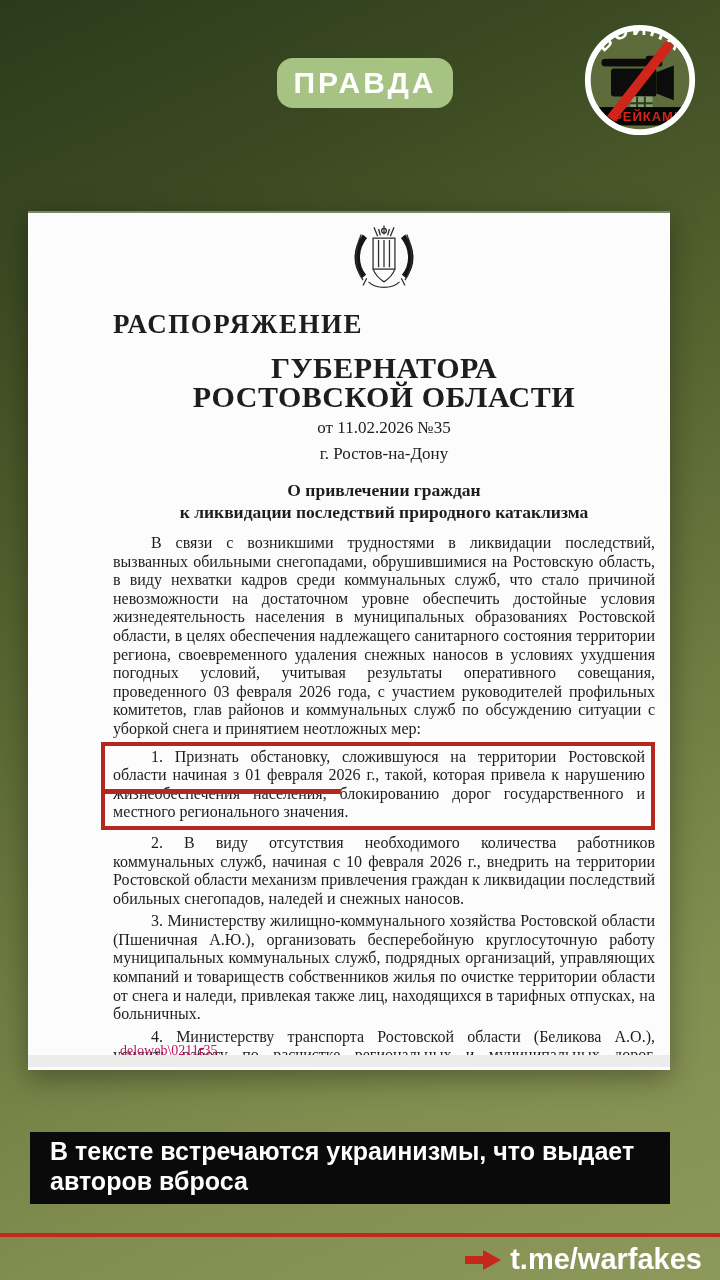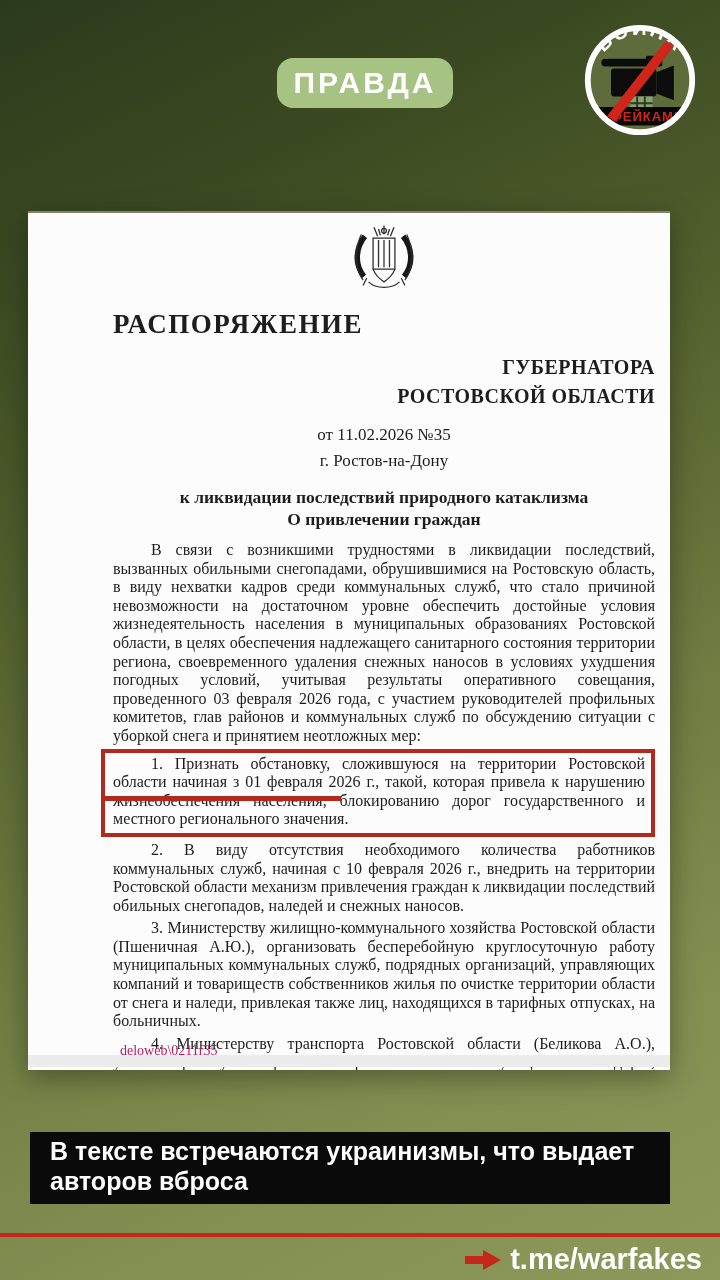--- a/index.html
+++ b/index.html
@@ -50,27 +50,27 @@
   .crest { display: block; margin: 4px auto 0 auto; }
   .doc-title {
     margin-top: 12px;
     text-align: left;
     font-weight: bold;
     font-size: 27px;
     letter-spacing: 1.5px;
   }
   .doc-subtitle {
     margin-top: 13px;
-    text-align: right;
-    font-weight: bold;
-    font-size: 20px;
+    text-align: center;
+    font-weight: bold;
+    font-size: 30px;
     line-height: 29px;
     letter-spacing: 0.5px;
   }
-  .doc-meta { margin-top: 14px; text-align: center; font-size: 17px; }
+  .doc-meta { margin-top: 7px; text-align: center; font-size: 17px; }
   .doc-meta + .doc-meta { margin-top: 6px; }
   .doc-subject {
     margin-top: 15px;
     text-align: center;
     font-weight: bold;
     font-size: 17.5px;
     line-height: 22px;
   }
   .doc-body { margin-top: 11px; font-size: 16px; line-height: 18.6px; }
   .doc-body p {
@@ -203,22 +203,22 @@
 
     <div class="doc-subtitle">
       <div>ГУБЕРНАТОРА</div>
       <div>РОСТОВСКОЙ ОБЛАСТИ</div>
     </div>
 
     <div class="doc-meta">от 11.02.2026 №35</div>
     <div class="doc-meta">г. Ростов-на-Дону</div>
 
     <div class="doc-subject">
+      <div>О привлечении граждан</div>
       <div>к ликвидации последствий природного катаклизма</div>
-      <div>О привлечении граждан</div>
     </div>
 
     <div class="doc-body">
       <p>В связи с возникшими трудностями в ликвидации последствий, вызванных обильными снегопадами, обрушившимися на Ростовскую область, в виду нехватки кадров среди коммунальных служб, что стало причиной невозможности на достаточном уровне обеспечить достойные условия жизнедеятельность населения в муниципальных образованиях Ростовской области, в целях обеспечения надлежащего санитарного состояния территории региона, своевременного удаления снежных наносов в условиях ухудшения погодных условий, учитывая результаты оперативного совещания, проведенного 03 февраля 2026 года, с участием руководителей профильных комитетов, глав районов и коммунальных служб по обсуждению ситуации с уборкой снега и принятием неотложных мер:</p>
 
       <div class="red-frame">
         <p>1. Признать обстановку, сложившуюся на территории Ростовской области начиная з 01 февраля 2026 г., такой, которая привела к нарушению жизнеобеспечения населения, блокированию дорог государственного и местного регионального значения.</p>
         <div class="red-underline"></div>
       </div>
 

